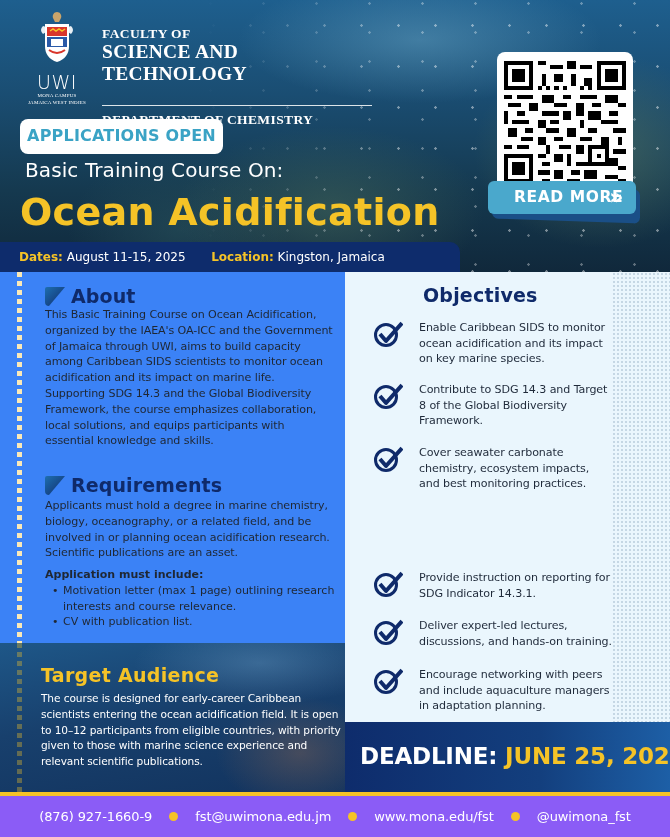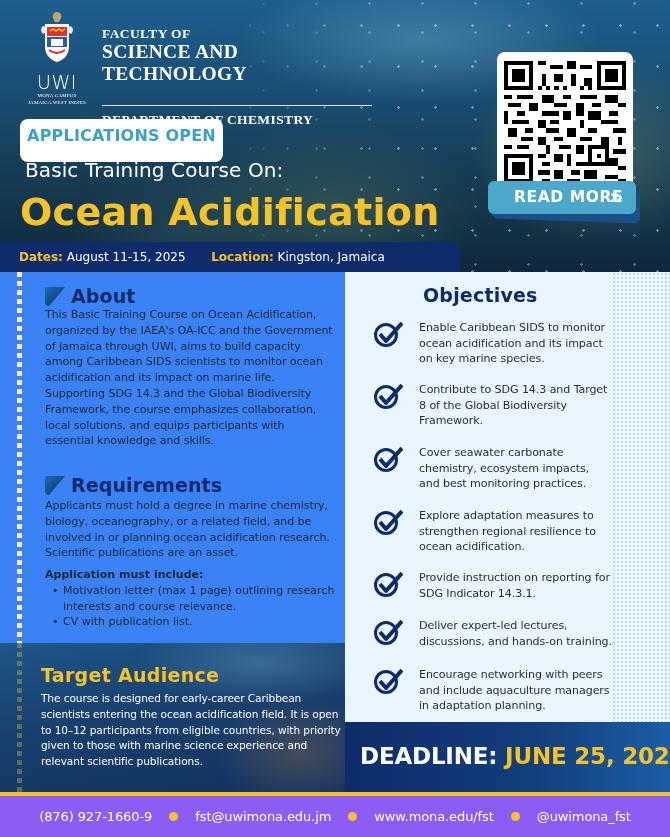--- a/index.html
+++ b/index.html
@@ -31,21 +31,21 @@
   .logo { position: absolute; left: 26px; top: 10px; width: 62px; text-align: center; color: #fff; }
   .crest { width: 40px; height: 58px; margin: 0 auto; }
   .uwi { font-family: "DejaVu Sans", sans-serif; font-size: 19px; letter-spacing: 0.5px; line-height: 20px; font-weight: 300; }
   .campus { font-family: "Liberation Serif", serif; font-size: 5px; line-height: 7px; letter-spacing: 0.2px; }
 
   .faculty { position: absolute; left: 102px; top: 26px; color: #fff; font-family: "Liberation Serif", "DejaVu Serif", serif; }
   .faculty .l1 { font-size: 13.5px; font-weight: bold; letter-spacing: 0.4px; line-height: 15px; }
   .faculty .l2 { font-size: 19.5px; font-weight: bold; letter-spacing: 0.3px; line-height: 22px; padding-bottom: 20px; border-bottom: 1.5px solid rgba(255,255,255,0.85); width: 270px; }
   .faculty .l3 { font-size: 13.5px; font-weight: bold; letter-spacing: 0.4px; line-height: 16px; margin-top: 6px; }
 
-  .apps-open { position: absolute; left: 20px; top: 119px; width: 203px; height: 43px; background: #fff; border-radius: 8px;
+  .apps-open { position: absolute; left: 20px; top: 119px; width: 203px; height: 35px; background: #fff; border-radius: 8px;
     color: #3aa3c5; font-weight: bold; font-size: 16px; line-height: 33px; text-align: center; letter-spacing: 0.2px; }
 
   .subtitle { position: absolute; left: 25px; top: 158px; color: #fff; font-size: 20px; letter-spacing: 0.1px; }
   .title { position: absolute; left: 20px; top: 187px; color: #f5c327; font-size: 38px; font-weight: bold; letter-spacing: 0.3px; line-height: 50px; }
 
   .dates-bar { position: absolute; left: 0; top: 242px; width: 460px; height: 30px; background: #0e2c6c;
     border-top-right-radius: 10px; color: #fff; font-size: 12px; line-height: 30px; padding-left: 19px; white-space: nowrap; }
   .dates-bar .k { color: #f5c327; font-weight: bold; }
   .dates-bar .gap { display: inline-block; width: 18px; }
 
@@ -311,27 +311,20 @@
         </svg>
       <div class="txt">Contribute to SDG 14.3 and Target 8 of the Global Biodiversity Framework.</div>
     </div>
     <div class="obj-item" style="top:173px">
       <svg class="chk" viewBox="0 0 30 28">
           <circle cx="13" cy="15" r="10.5" fill="none" stroke="#0f2a6a" stroke-width="3"></circle>
           <path d="M7 14 L13 21 L29 3" fill="none" stroke="#0f2a6a" stroke-width="4" stroke-linejoin="round"></path>
         </svg>
       <div class="txt">Cover seawater carbonate chemistry, ecosystem impacts, and best monitoring practices.</div>
     </div>
-    <div class="obj-item" style="top:236px">
-      <svg class="chk" viewBox="0 0 30 28">
-          <circle cx="13" cy="15" r="10.5" fill="none" stroke="#0f2a6a" stroke-width="3"></circle>
-          <path d="M7 14 L13 21 L29 3" fill="none" stroke="#0f2a6a" stroke-width="4" stroke-linejoin="round"></path>
-        </svg>
-      <div class="txt">Explore adaptation measures to strengthen regional resilience to ocean acidification.</div>
-    </div>
     <div class="obj-item" style="top:298px">
       <svg class="chk" viewBox="0 0 30 28">
           <circle cx="13" cy="15" r="10.5" fill="none" stroke="#0f2a6a" stroke-width="3"></circle>
           <path d="M7 14 L13 21 L29 3" fill="none" stroke="#0f2a6a" stroke-width="4" stroke-linejoin="round"></path>
         </svg>
       <div class="txt">Provide instruction on reporting for SDG Indicator 14.3.1.</div>
     </div>
     <div class="obj-item" style="top:346px">
       <svg class="chk" viewBox="0 0 30 28">
           <circle cx="13" cy="15" r="10.5" fill="none" stroke="#0f2a6a" stroke-width="3"></circle>

